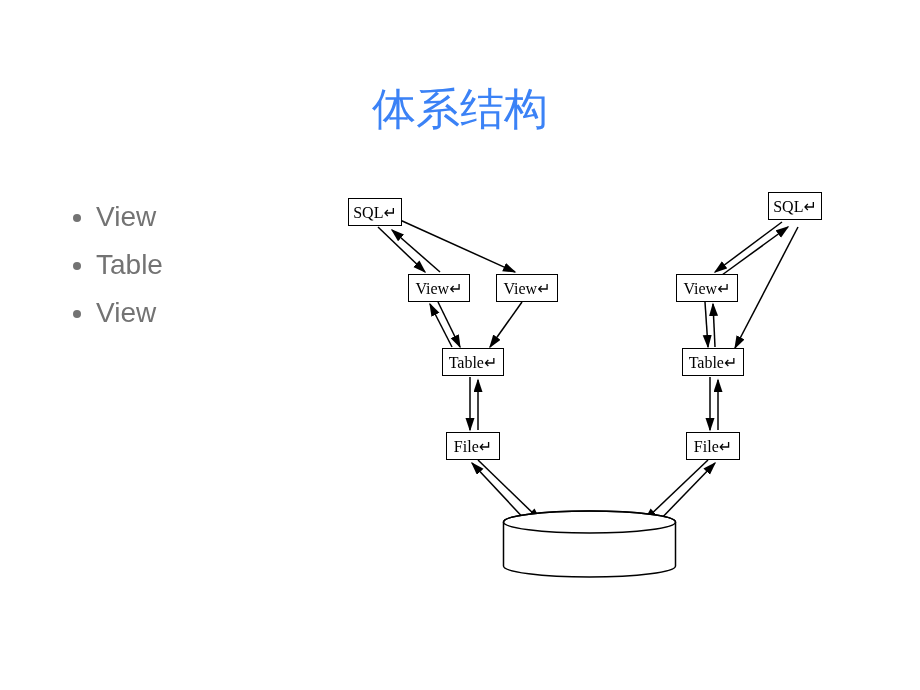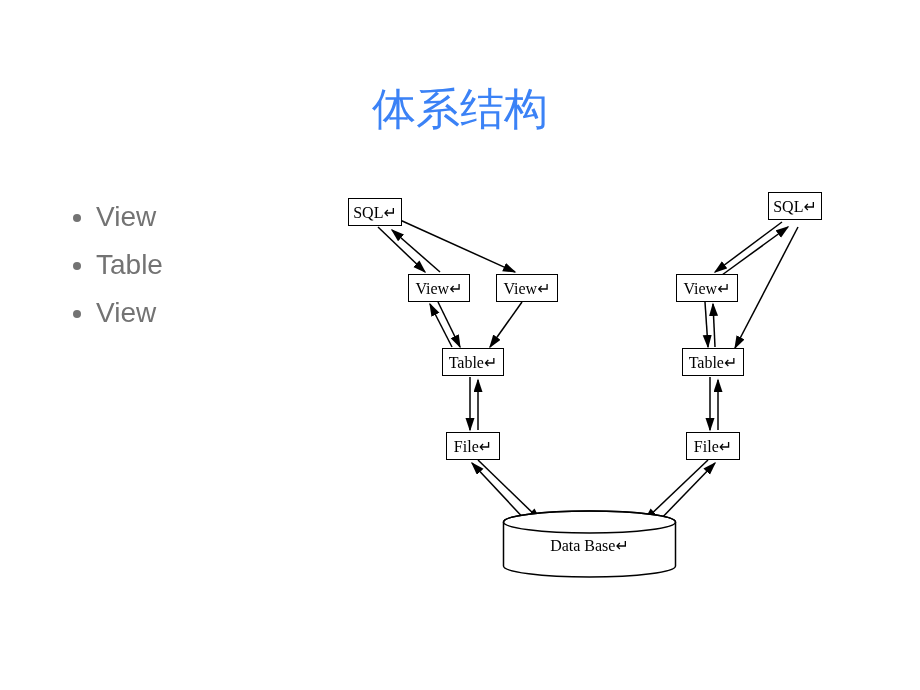--- a/index.html
+++ b/index.html
@@ -132,16 +132,15 @@
 
   <div class="box" style="left:116px; top:242px; width:54px; height:28px;">File↵</div>
   <div class="box" style="left:356px; top:242px; width:54px; height:28px;">File↵</div>
 
   <div class="cyl" style="left:172px; top:320px; width:175px; height:68px;">
     <svg width="175" height="68" viewBox="0 0 175 68">
       <ellipse cx="87.5" cy="12" rx="86" ry="11" fill="#fff" stroke="#000" stroke-width="1.5"></ellipse>
       <path d="M1.5,12 L1.5,56 A86,11 0 0 0 173.5,56 L173.5,12" fill="#fff" stroke="#000" stroke-width="1.5"></path>
       <ellipse cx="87.5" cy="12" rx="86" ry="11" fill="none" stroke="#000" stroke-width="1.5"></ellipse>
     </svg>
-    <div style="position:absolute; top:26px; left:0; width:100%; text-align:center; font-family:'Times New Roman',serif; font-size:16px;">Data Base↵</div>
   </div>
 
 </div>
 
 </body></html>

